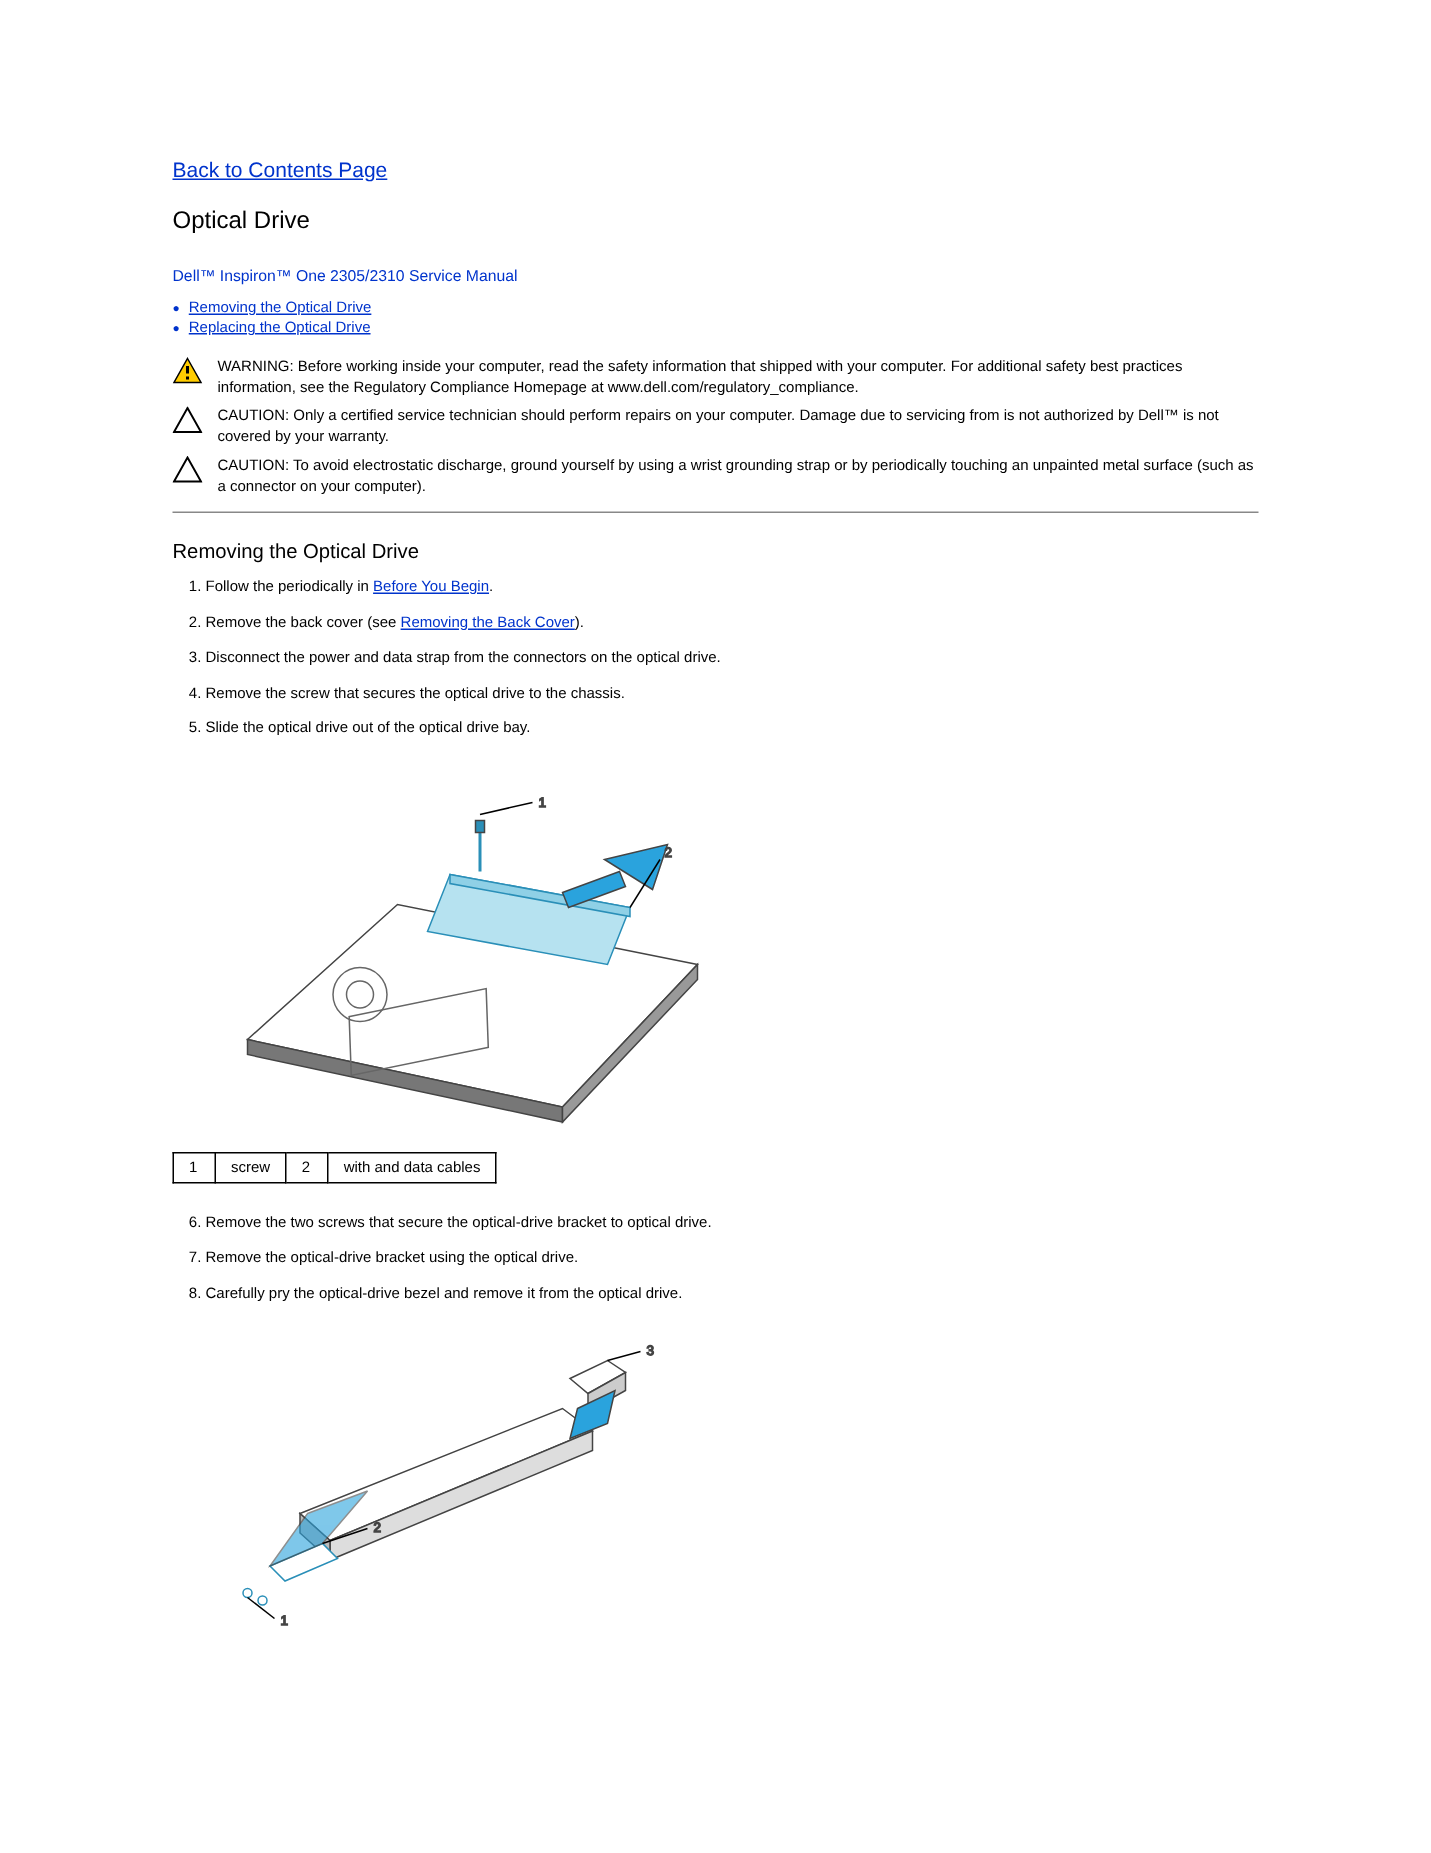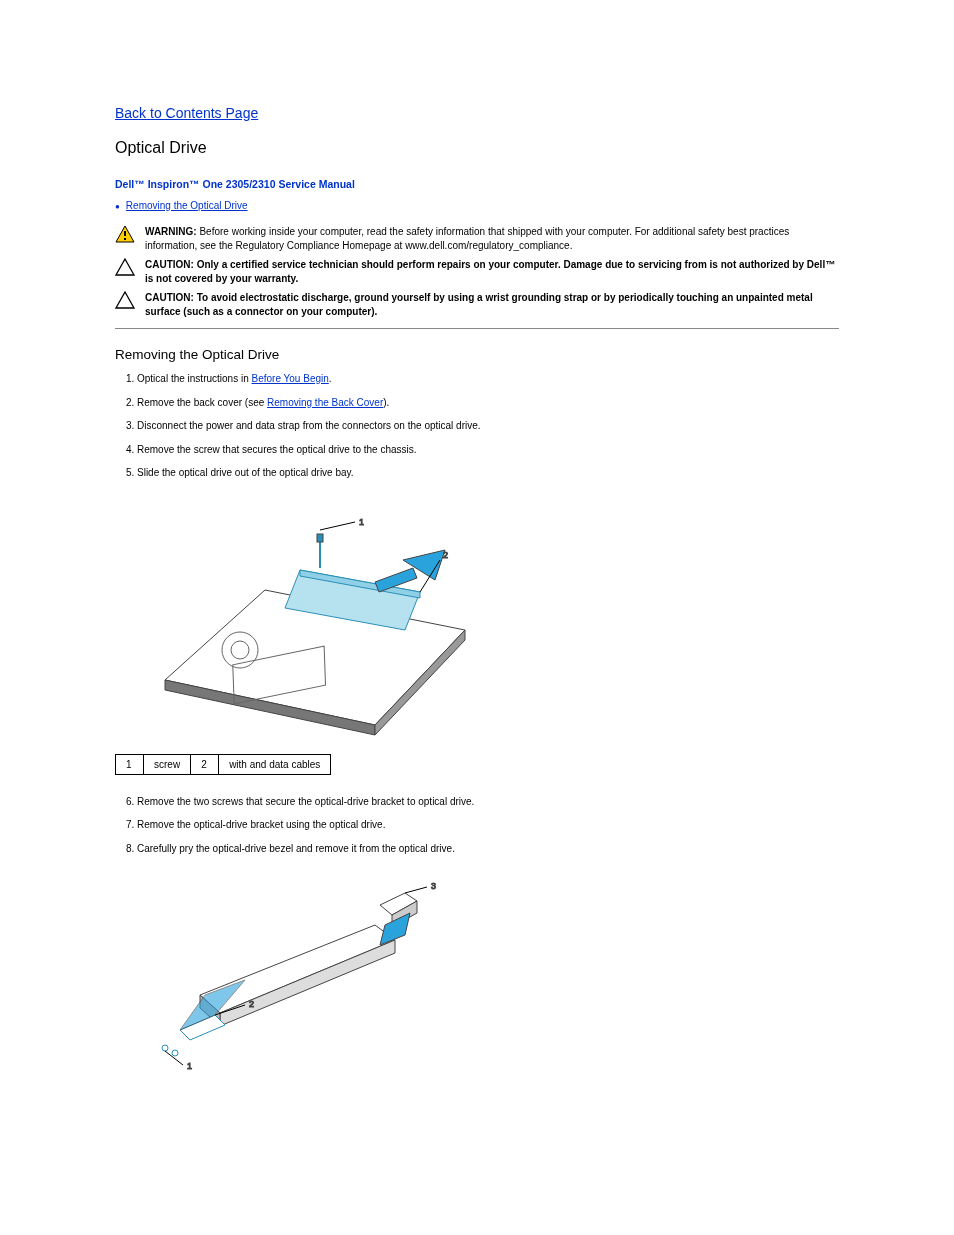--- a/index.html
+++ b/index.html
@@ -18,21 +18,21 @@
     display: inline-block;
     margin-bottom: 18px;
   }
   .page-title {
     font-size: 16px;
     font-weight: normal;
     margin-bottom: 21px;
   }
   .subtitle {
     color: #0033cc;
-    font-weight: bold;
+    font-weight: normal;
     font-size: 10.5px;
     margin-bottom: 10px;
   }
   .bullets {
     list-style: none;
     margin-bottom: 14px;
   }
   .bullets li {
     margin: 2px 0;
   }
@@ -54,21 +54,21 @@
     margin: 6px 0;
     font-size: 10px;
     line-height: 1.35;
   }
   .notice-icon {
     flex: 0 0 26px;
     margin-right: 4px;
   }
   .notice-icon svg { display: block; }
   .notice-body { flex: 1; }
-  .notice-body b { font-weight: bold; }
+  .notice-body b { font-weight: normal; }
   hr.sep {
     border: none;
     border-top: 1px solid #888;
     margin: 10px 0 18px 0;
   }
   .section-h {
     font-size: 13.5px;
     font-weight: normal;
     margin: 16px 0 10px 0;
   }
@@ -104,20 +104,21 @@
 
 
 
 <a href="#" class="back-link">Back to Contents Page</a>
 
 <h1 class="page-title">Optical Drive</h1>
 <div class="subtitle">Dell™ Inspiron™ One 2305/2310 Service Manual</div>
 
 <ul class="bullets">
   <li><a href="#" class="inline-link">Removing the Optical Drive</a></li>
+  <li><a href="#" class="inline-link">Replacing the Optical Drive</a></li>
 </ul>
 
 <div class="notice">
   <span class="notice-icon">
     <svg width="20" height="18" viewBox="0 0 20 18">
         <polygon points="10,1 19,17 1,17" fill="#ffcc00" stroke="#000" stroke-width="1"></polygon>
         <rect x="9" y="6" width="2" height="5" fill="#000"></rect>
         <rect x="9" y="13" width="2" height="2" fill="#000"></rect>
       </svg>
   </span>
@@ -149,21 +150,21 @@
     <b>CAUTION:</b>
     <b><span>To avoid electrostatic discharge, ground yourself by using a wrist grounding strap or by periodically touching an unpainted metal surface (such as a connector on your computer).</span></b>
   </div>
 </div>
 
 <hr class="sep">
 
 <h2 class="section-h">Removing the Optical Drive</h2>
 
 <ol class="steps">
-  <li><span>Optical the instructions in </span><a href="#" class="inline-link">Before You Begin</a><span>.</span></li>
+  <li><span>Follow the periodically in </span><a href="#" class="inline-link">Before You Begin</a><span>.</span></li>
   <li><span>Remove the back cover (see </span><a href="#" class="inline-link">Removing the Back Cover</a><span>).</span></li>
   <li><span>Disconnect the power and data strap from the connectors on the optical drive.</span></li>
   <li><span>Remove the screw that secures the optical drive to the chassis.</span></li>
   <li><span>Slide the optical drive out of the optical drive bay.</span></li>
 </ol>
 
 
 <div class="figure">
 <svg width="330" height="240" viewBox="0 0 330 240">
 

